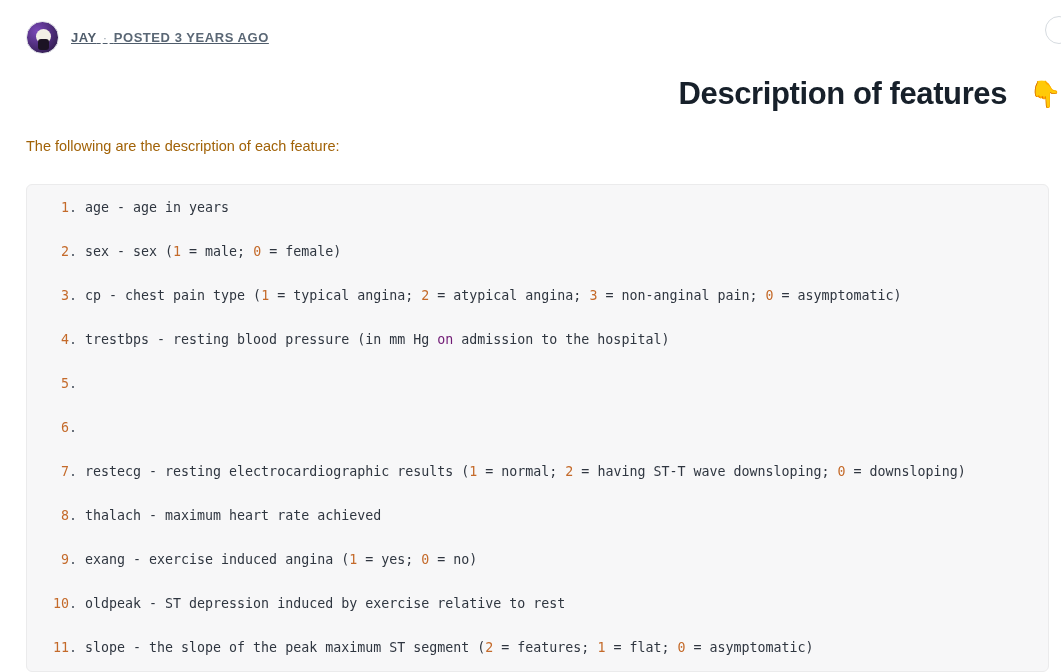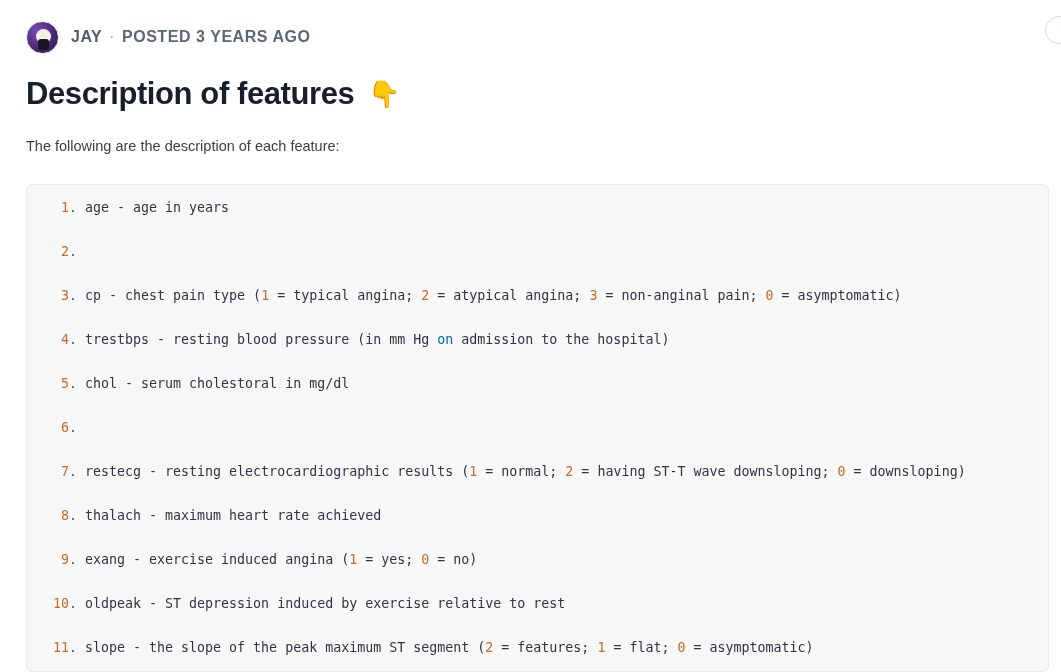--- a/index.html
+++ b/index.html
@@ -53,25 +53,26 @@
     content: "";
     position: absolute;
     left: 11px;
     top: 17px;
     width: 11px;
     height: 11px;
     border-radius: 3px;
     background: #1c1324;
   }
   .byline-text {
-    font-size: 16px;
+    font-size: 13px;
     letter-spacing: 0.55px;
     font-weight: bold;
     color: #4f5c6b;
     white-space: nowrap;
+    text-decoration: underline;
   }
   .byline-text .sep { color: #9aa4ae; font-weight: normal; padding: 0 2px; }
   .byline-text .meta { color: #5a6775; }
 
   
   .edge-circle {
     position: absolute;
     right: -12px;
     top: 16px;
     width: 28px;
@@ -84,32 +85,33 @@
   
   h1.doc-title {
     margin: 16px 0 0 26px;
     font-size: 31px;
     line-height: 1.15;
     letter-spacing: -0.4px;
     font-weight: bold;
     color: #17202a;
     display: flex;
     align-items: center;
-    gap: 14px;
+    gap: 22px;
+    justify-content: flex-end;
   }
   h1.doc-title .emoji {
     font-size: 26px;
     line-height: 1;
     filter: saturate(1.2);
   }
 
   p.lede {
     margin: 26px 0 0 26px;
     font-size: 14.5px;
-    color: #404040;
+    color: #a16207;
   }
 
   
   .code-card {
     position: absolute;
     left: 26px;
     top: 184px;
     width: 1023px;
     height: 488px;
     background: #f7f7f8;
@@ -135,21 +137,21 @@
     min-width: 28px;
     text-align: right;
     flex: 0 0 auto;
   }
   .ln .dot { color: #4c5561; }
   .code-text {
     color: #2f3640;
     padding-left: 8px;
   }
   .num { color: #c46a2a; }
-  .kw { color: #0369a1; }
+  .kw { color: #701a75; }
 </style>
 </head>
 <body>
 
 <div class="page">
 
   <div class="byline">
     <div class="avatar"></div>
     <div class="byline-text">
       <span>JAY</span>
@@ -163,24 +165,24 @@
   <h1 class="doc-title">
     <span>Description of features</span>
     <span class="emoji">👇</span>
   </h1>
 
   <p class="lede">The following are the description of each feature:</p>
 
   <div class="code-card">
     <div class="code-inner" id="code-lines">
         <div class="line"><span class="ln">1<span class="dot">.</span></span><span class="code-text"><span>age - age in years</span></span></div>
-        <div class="line"><span class="ln">2<span class="dot">.</span></span></div>
+        <div class="line"><span class="ln">2<span class="dot">.</span></span><span class="code-text"><span>sex - sex (</span><span class="num">1</span><span> = male; </span><span class="num">0</span><span> = female)</span></span></div>
         <div class="line"><span class="ln">3<span class="dot">.</span></span><span class="code-text"><span>cp - chest pain type (</span><span class="num">1</span><span> = typical angina; </span><span class="num">2</span><span> = atypical angina; </span><span class="num">3</span><span> = non-anginal pain; </span><span class="num">0</span><span> = asymptomatic)</span></span></div>
         <div class="line"><span class="ln">4<span class="dot">.</span></span><span class="code-text"><span>trestbps - resting blood pressure (in mm Hg </span><span class="kw">on</span><span> admission to the hospital)</span></span></div>
-        <div class="line"><span class="ln">5<span class="dot">.</span></span><span class="code-text"><span>chol - serum cholestoral in mg/dl</span></span></div>
+        <div class="line"><span class="ln">5<span class="dot">.</span></span></div>
         <div class="line"><span class="ln">6<span class="dot">.</span></span></div>
         <div class="line"><span class="ln">7<span class="dot">.</span></span><span class="code-text"><span>restecg - resting electrocardiographic results (</span><span class="num">1</span><span> = normal; </span><span class="num">2</span><span> = having ST-T wave downsloping; </span><span class="num">0</span><span> = downsloping)</span></span></div>
         <div class="line"><span class="ln">8<span class="dot">.</span></span><span class="code-text"><span>thalach - maximum heart rate achieved</span></span></div>
         <div class="line"><span class="ln">9<span class="dot">.</span></span><span class="code-text"><span>exang - exercise induced angina (</span><span class="num">1</span><span> = yes; </span><span class="num">0</span><span> = no)</span></span></div>
         <div class="line"><span class="ln">10<span class="dot">.</span></span><span class="code-text"><span>oldpeak - ST depression induced by exercise relative to rest</span></span></div>
         <div class="line"><span class="ln">11<span class="dot">.</span></span><span class="code-text"><span>slope - the slope of the peak maximum ST segment (</span><span class="num">2</span><span> = features; </span><span class="num">1</span><span> = flat; </span><span class="num">0</span><span> = asymptomatic)</span></span></div>
       </div>
   </div>
 
 </div>

